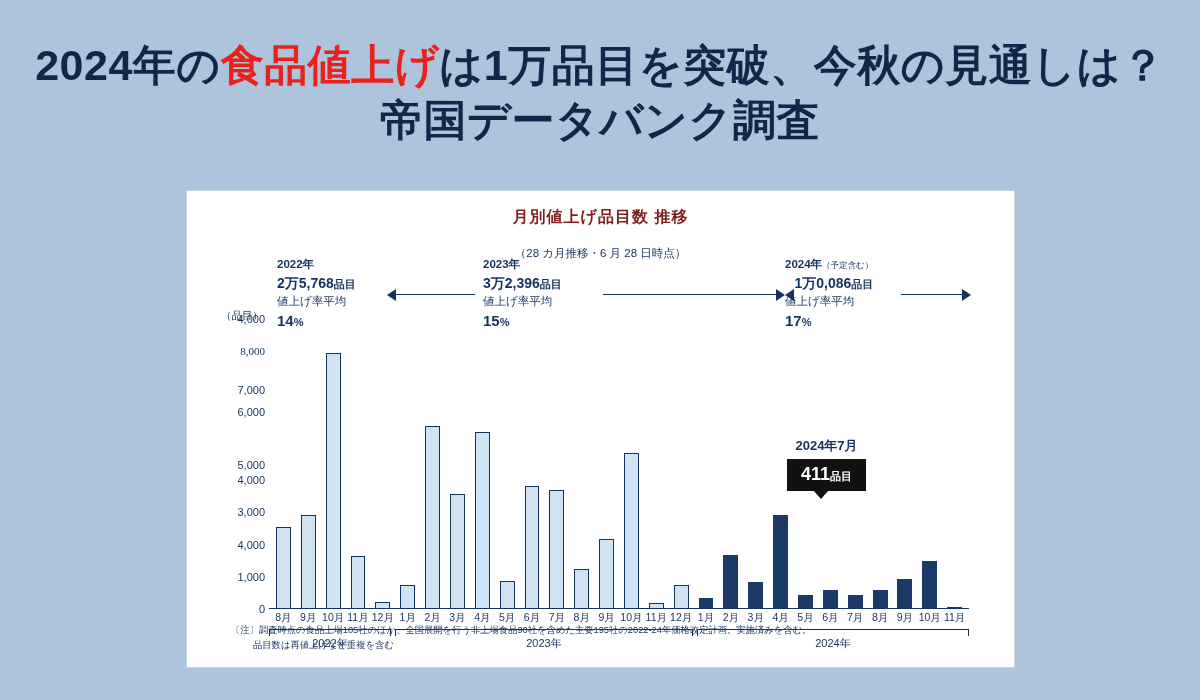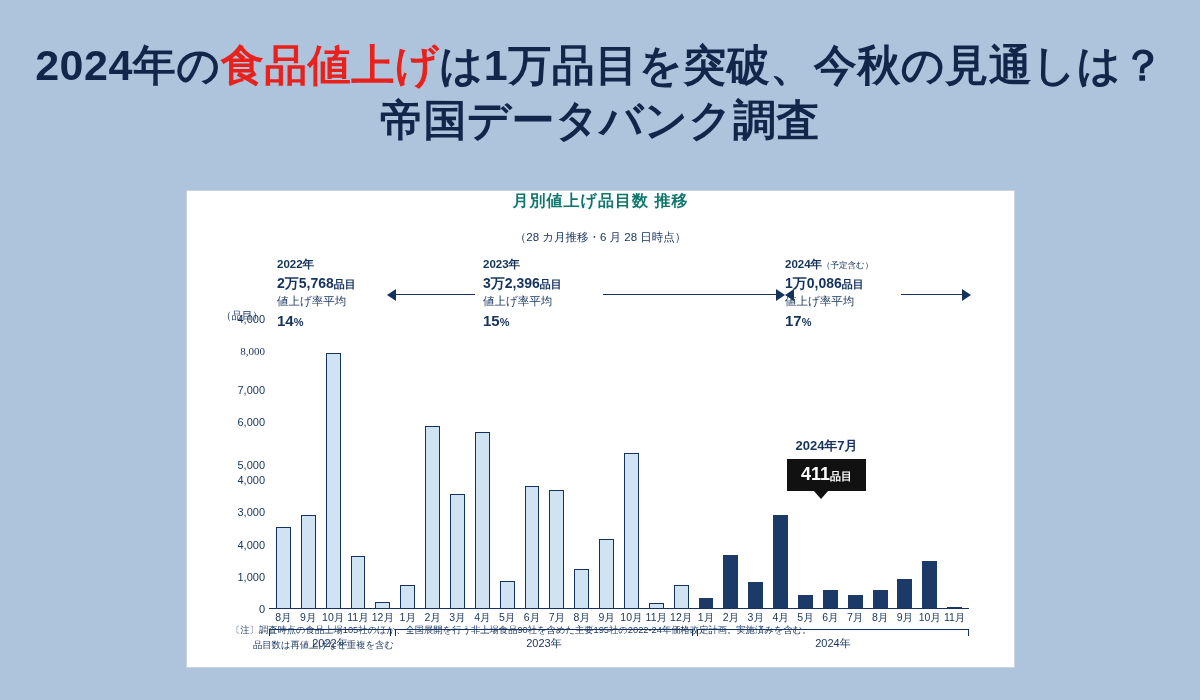--- a/index.html
+++ b/index.html
@@ -35,21 +35,22 @@
     width: 829px;
     height: 478px;
     background: #ffffff;
     border: 1px solid #c9d3df;
   }
 
   .chart-title {
     text-align: center;
     font-size: 16px;
     font-weight: bold;
-    color: #0f766e;
+    color: #7f1d1d;
+    margin-top: 16px;
     letter-spacing: 1px;
   }
   .chart-sub {
     text-align: center;
     font-size: 11.5px;
     color: #14325c;
     margin-top: 18px;
   }
 
   
@@ -174,21 +175,21 @@
   }
 
   
   .annot {
     position: absolute;
     font-size: 11.5px;
     color: #14325c;
     line-height: 1.45;
   }
   .annot .a-year { font-weight: bold; }
-  .annot .a-qty { font-weight: bold; font-size: 14px; }
+  .annot .a-qty { font-weight: bold; font-size: 14px; text-align: right; }
   .annot .a-qty .small { font-size: 11px; font-weight: bold; }
   .annot .a-rate { }
   .annot .a-pct { font-weight: bold; font-size: 15px; }
   .annot .a-pct .pm { font-size: 11px; }
   .annot .tiny { font-size: 8.5px; font-weight: normal; }
 
   
   .arrow {
     position: absolute;
     height: 12px;
@@ -272,21 +273,21 @@
 
     <div class="unit-label">（品目）</div>
 
     <div class="ylabels" id="ylabels">
         <div class="ylabel" style="top: 290px;">0</div>
         <div class="ylabel" style="top: 257.778px;">1,000</div>
         <div class="ylabel" style="top: 225.556px;">4,000</div>
         <div class="ylabel" style="top: 193.333px;">3,000</div>
         <div class="ylabel" style="top: 161.111px;">4,000</div>
         <div class="ylabel" style="top: 146px;">5,000</div>
-        <div class="ylabel" style="top: 103px;">6,000</div>
+        <div class="ylabel" style="top: 93px;">6,000</div>
         <div class="ylabel" style="top: 71px;">7,000</div>
         <div class="ylabel" style="top: 32.2222px; font-family: Liberation Serif, serif;">8,000</div>
         <div class="ylabel" style="top: 0px;">4,000</div>
       </div>
 
     <div class="plot">
       <div class="bars" id="bars">
           <div class="bar-slot">
             <div class="bar" style="height: 80.5556px;"></div>
           </div>

